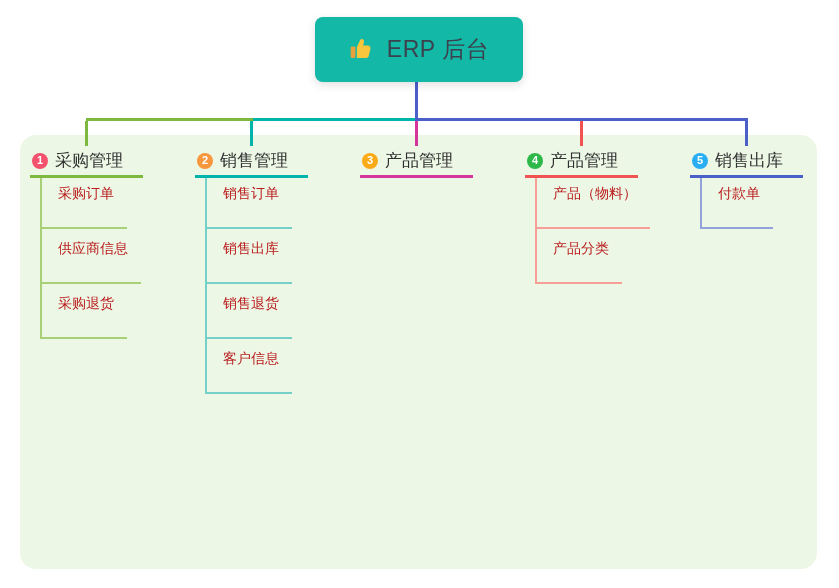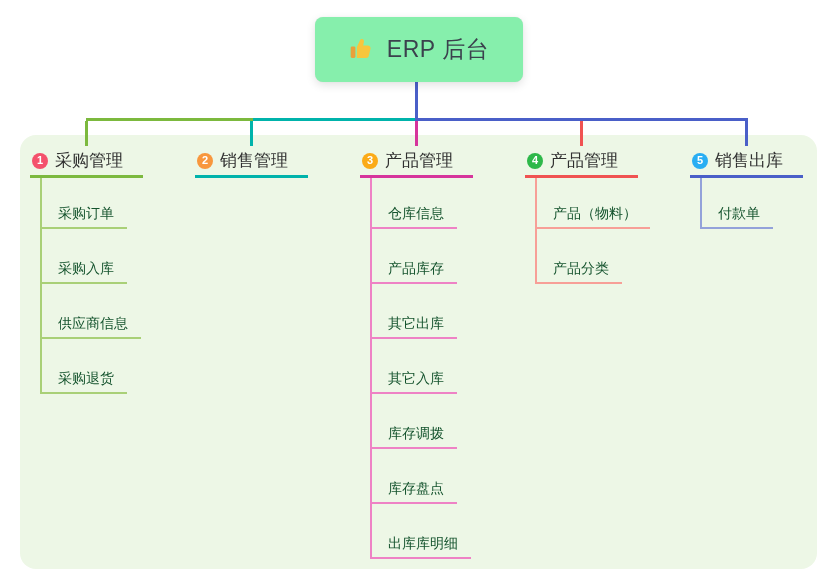--- a/index.html
+++ b/index.html
@@ -7,21 +7,21 @@
     width:839px;height:588px;position:relative;background:#ffffff;
     font-family:"Liberation Sans","DejaVu Sans",sans-serif;overflow:hidden;
   }
   .stage{position:absolute;inset:0}
   .green-bg{
     position:absolute;left:20px;top:135px;width:797px;height:434px;
     background:#edf7e6;border-radius:16px;
   }
   .root-node{
     position:absolute;left:315px;top:17px;width:208px;height:65px;
-    background:#86efac;border-radius:8px;
+    background:#14b8a6;border-radius:8px;
     box-shadow:0 0 1px rgba(0,0,0,.10),0 3px 10px rgba(0,0,0,.12);
     display:flex;align-items:center;justify-content:center;gap:11px;
     font-size:23px;color:#3b414d;letter-spacing:.5px;
   }
   .root-node svg{display:block}
   .line{position:absolute}
   .branch{position:absolute;width:max-content}
   .branch-header{
     box-sizing:border-box;width:113px;height:32px;
     display:flex;align-items:center;gap:7px;padding-left:2px;
@@ -34,23 +34,23 @@
     display:flex;align-items:center;justify-content:center;
   }
   .children{
     margin-left:10px;width:max-content;
     border-left:2px solid var(--light);
     display:flex;flex-direction:column;align-items:flex-start;
   }
   .child{
     box-sizing:border-box;height:55px;width:max-content;
     display:flex;align-items:flex-end;
-    padding:0 13px 4px 16px;
+    padding:0 13px 24px 16px;
     border-bottom:2px solid var(--light);
-    font-size:14px;color:#14532d;white-space:nowrap;
+    font-size:14px;color:#b91c1c;white-space:nowrap;
   }
   .child:first-child{height:51px}
 </style>
 </head>
 <body>
 
 <div class="stage">
   <div class="green-bg"></div>
 
   <div id="connectors">
@@ -79,64 +79,52 @@
       <div class="branch" style="left: 30px; top: 146px; --line: #7cb93e; --light: #a9d077;">
     <div class="branch-header">
       <span class="badge" style="background: rgb(244, 81, 108);">1</span>
       <span class="branch-label">采购管理</span>
     </div>
     <div class="children">
           <div class="child">
             <span>采购订单</span>
           </div>
           <div class="child">
-            <span>采购入库</span>
-          </div>
-          <div class="child">
             <span>供应商信息</span>
           </div>
           <div class="child">
             <span>采购退货</span>
           </div>
         </div>
   </div>
       <div class="branch" style="left: 195px; top: 146px; --line: #00b3ab; --light: #74d0c9;">
     <div class="branch-header">
       <span class="badge" style="background: rgb(248, 151, 61);">2</span>
       <span class="branch-label">销售管理</span>
     </div>
+    <div class="children">
+          <div class="child">
+            <span>销售订单</span>
+          </div>
+          <div class="child">
+            <span>销售出库</span>
+          </div>
+          <div class="child">
+            <span>销售退货</span>
+          </div>
+          <div class="child">
+            <span>客户信息</span>
+          </div>
+        </div>
   </div>
       <div class="branch" style="left: 360px; top: 146px; --line: #d6359c; --light: #ee82c5;">
     <div class="branch-header">
       <span class="badge" style="background: rgb(251, 171, 23);">3</span>
       <span class="branch-label">产品管理</span>
     </div>
-    <div class="children">
-          <div class="child">
-            <span>仓库信息</span>
-          </div>
-          <div class="child">
-            <span>产品库存</span>
-          </div>
-          <div class="child">
-            <span>其它出库</span>
-          </div>
-          <div class="child">
-            <span>其它入库</span>
-          </div>
-          <div class="child">
-            <span>库存调拨</span>
-          </div>
-          <div class="child">
-            <span>库存盘点</span>
-          </div>
-          <div class="child">
-            <span>出库库明细</span>
-          </div>
-        </div>
   </div>
       <div class="branch" style="left: 525px; top: 146px; --line: #f05352; --light: #f79f97;">
     <div class="branch-header">
       <span class="badge" style="background: rgb(46, 184, 74);">4</span>
       <span class="branch-label">产品管理</span>
     </div>
     <div class="children">
           <div class="child">
             <span>产品（物料）</span>
           </div>

